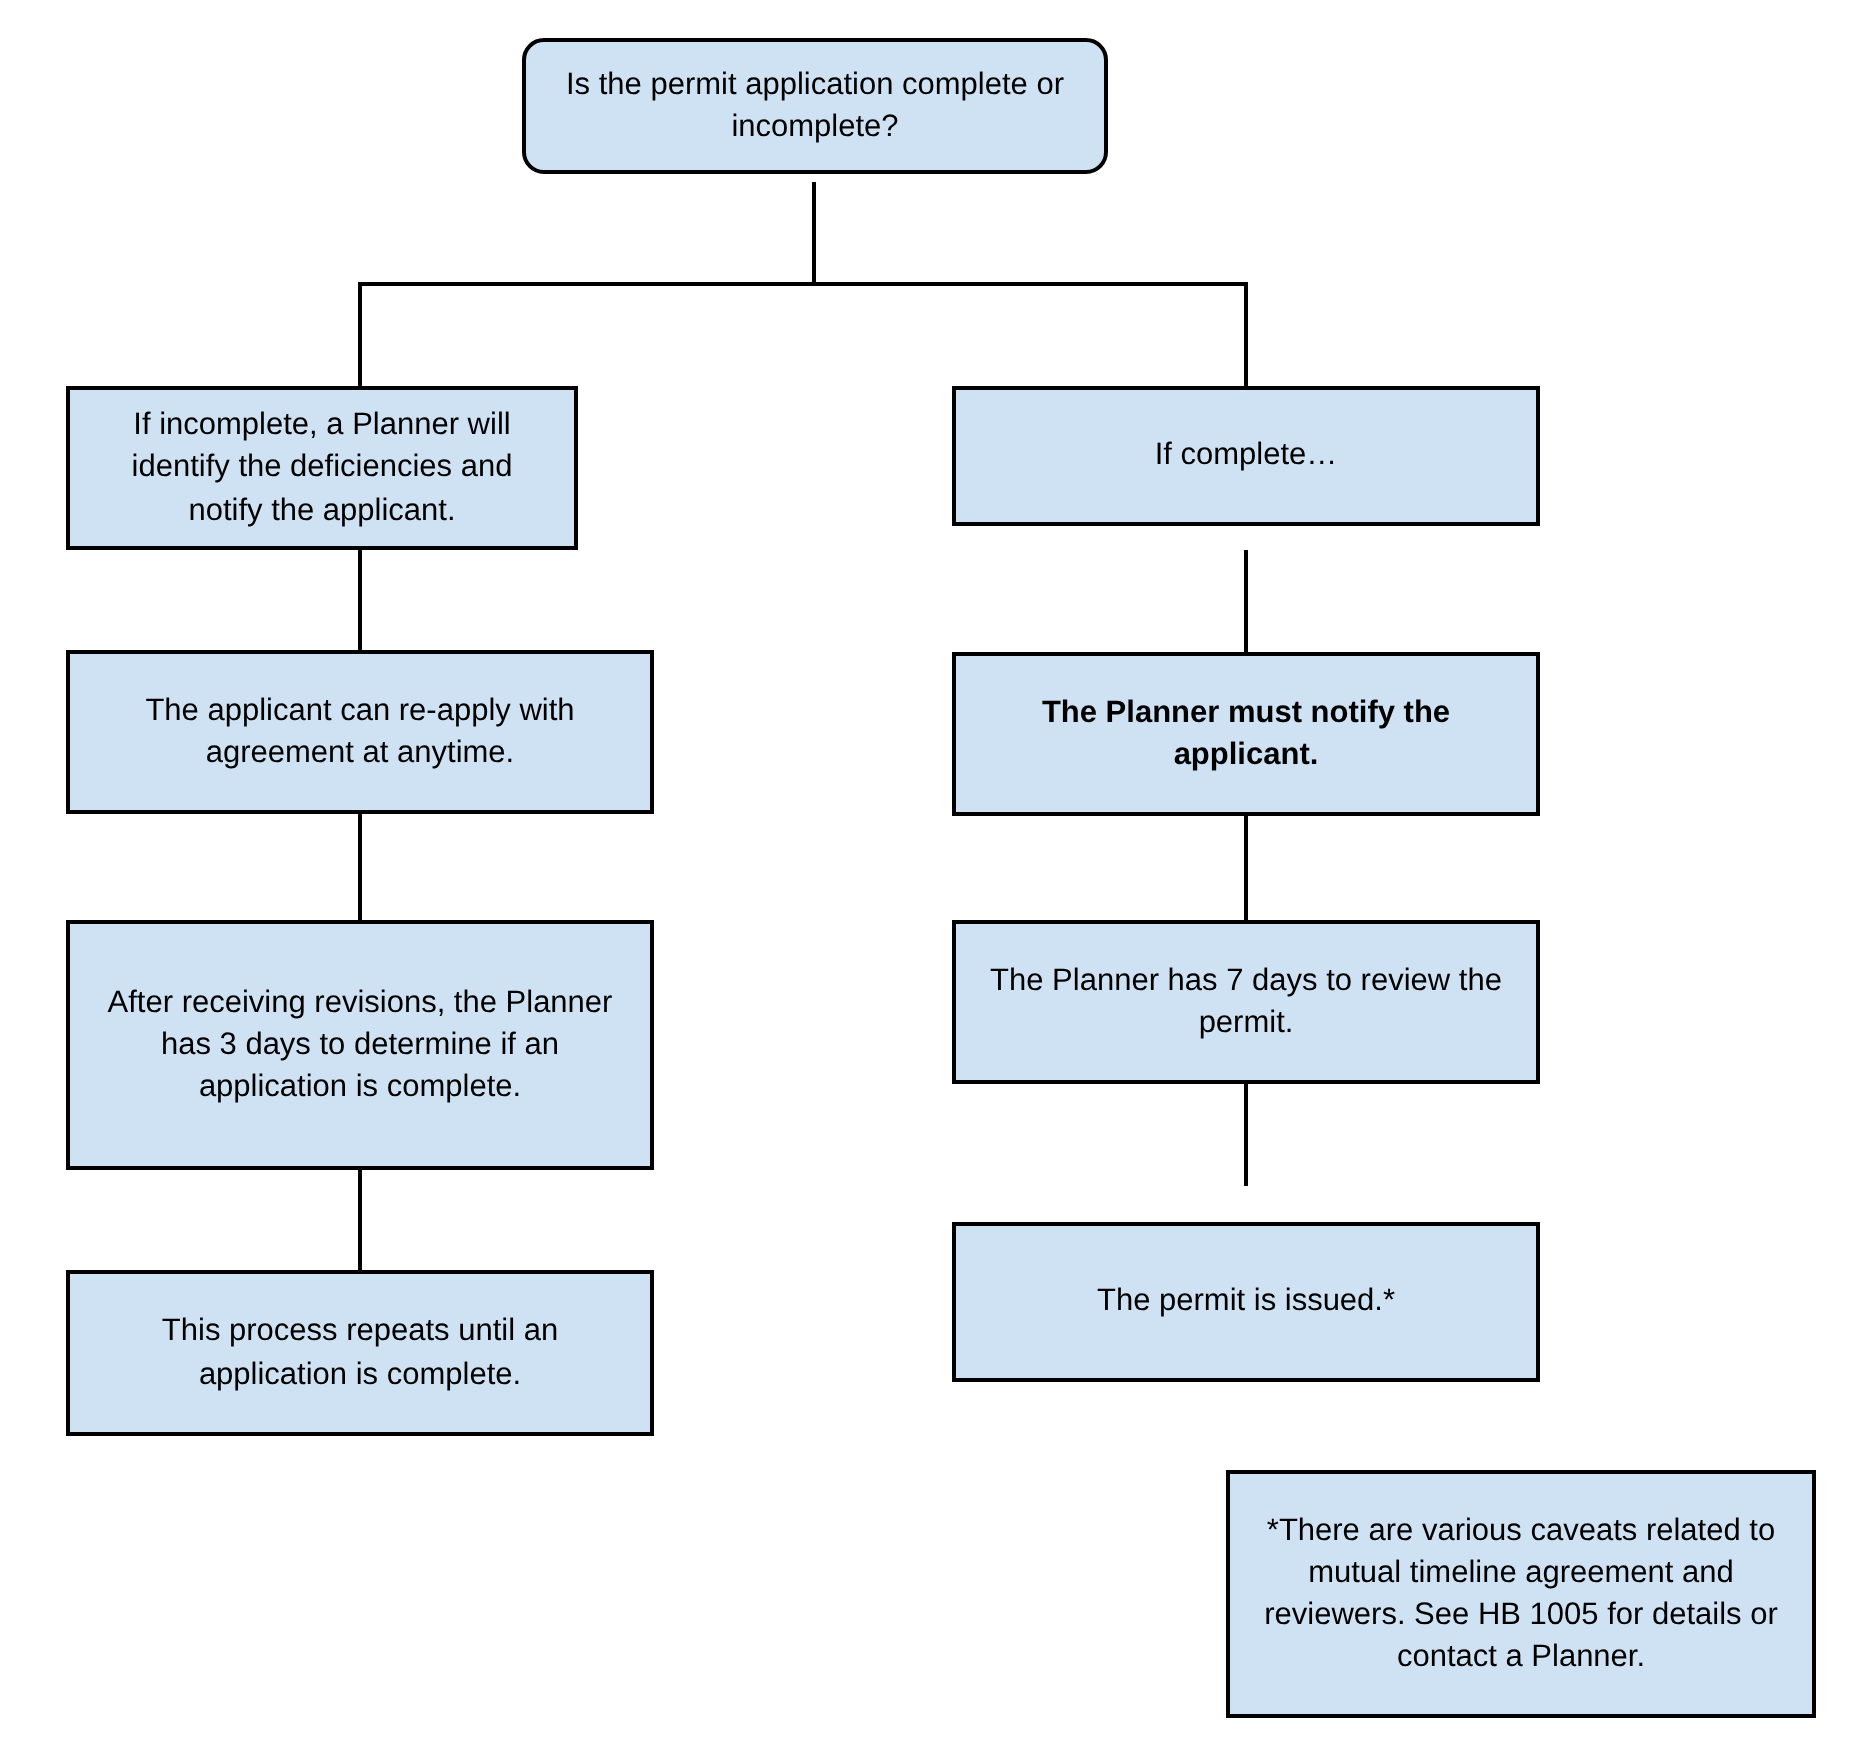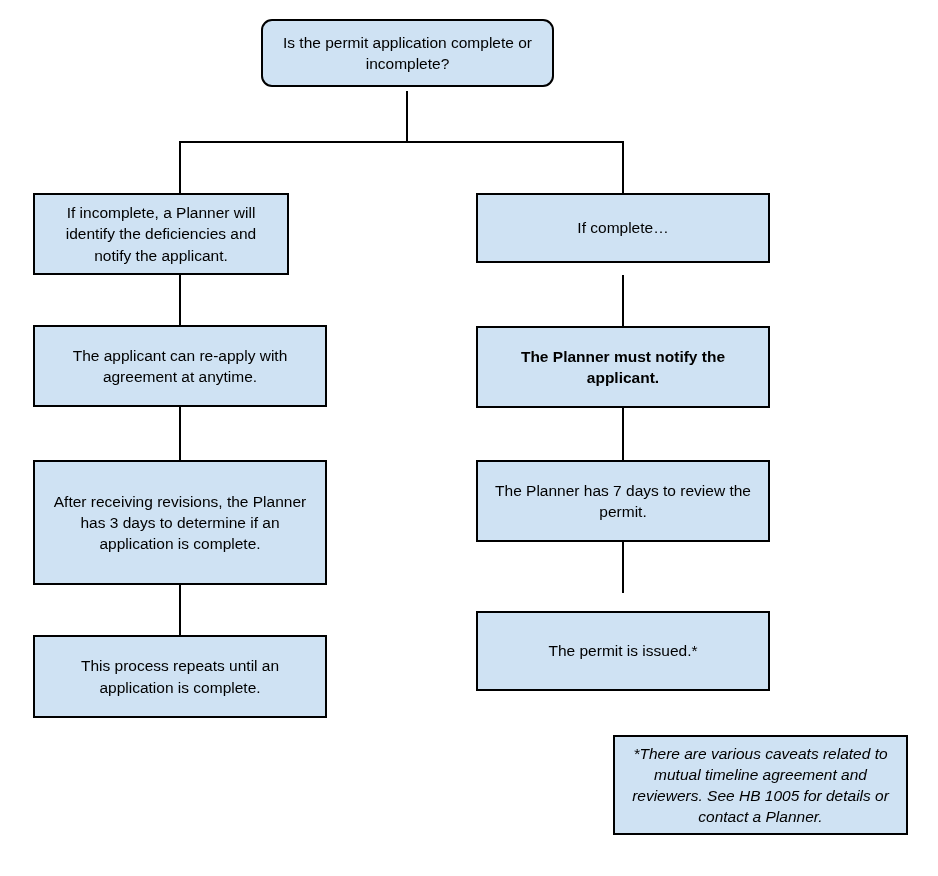--- a/index.html
+++ b/index.html
@@ -36,21 +36,21 @@
   
   #node-question   { left: 261px; top: 19px;  width: 293px; height: 68px; border-radius: 11px; }
   #node-inc1       { left: 33px;  top: 193px; width: 256px; height: 82px; }
   #node-inc2       { left: 33px;  top: 325px; width: 294px; height: 82px; }
   #node-inc3       { left: 33px;  top: 460px; width: 294px; height: 125px; }
   #node-inc4       { left: 33px;  top: 635px; width: 294px; height: 83px; }
   #node-com1       { left: 476px; top: 193px; width: 294px; height: 70px; }
   #node-com2       { left: 476px; top: 326px; width: 294px; height: 82px; font-weight: bold; }
   #node-com3       { left: 476px; top: 460px; width: 294px; height: 82px; }
   #node-com4       { left: 476px; top: 593px; width: 294px; height: 80px; margin-top: 18px; }
-  #node-footnote   { left: 613px; top: 735px; width: 295px; height: 100px; border-width: 2.5px; padding: 4px 10px; font-style: italic; }
+  #node-footnote   { left: 613px; top: 735px; width: 295px; height: 124px; border-width: 2.5px; padding: 4px 10px; }
   
   #conn-top-stem      { left: 406px; top: 91px;  width: 2px;   height: 51px; }
   #conn-branch        { left: 179px; top: 141px; width: 445px; height: 2px;  }
   #conn-drop-left     { left: 179px; top: 141px; width: 2px;   height: 52px; }
   #conn-drop-right    { left: 622px; top: 141px; width: 2px;   height: 52px; }
   #conn-inc1-inc2     { left: 179px; top: 275px; width: 2px;   height: 50px; }
   #conn-inc2-inc3     { left: 179px; top: 407px; width: 2px;   height: 53px; }
   #conn-inc3-inc4     { left: 179px; top: 585px; width: 2px;   height: 50px; }
   #conn-com1-com2     { left: 622px; top: 275px; width: 2px;   height: 51px; }
   #conn-com2-com3     { left: 622px; top: 408px; width: 2px;   height: 52px; }

